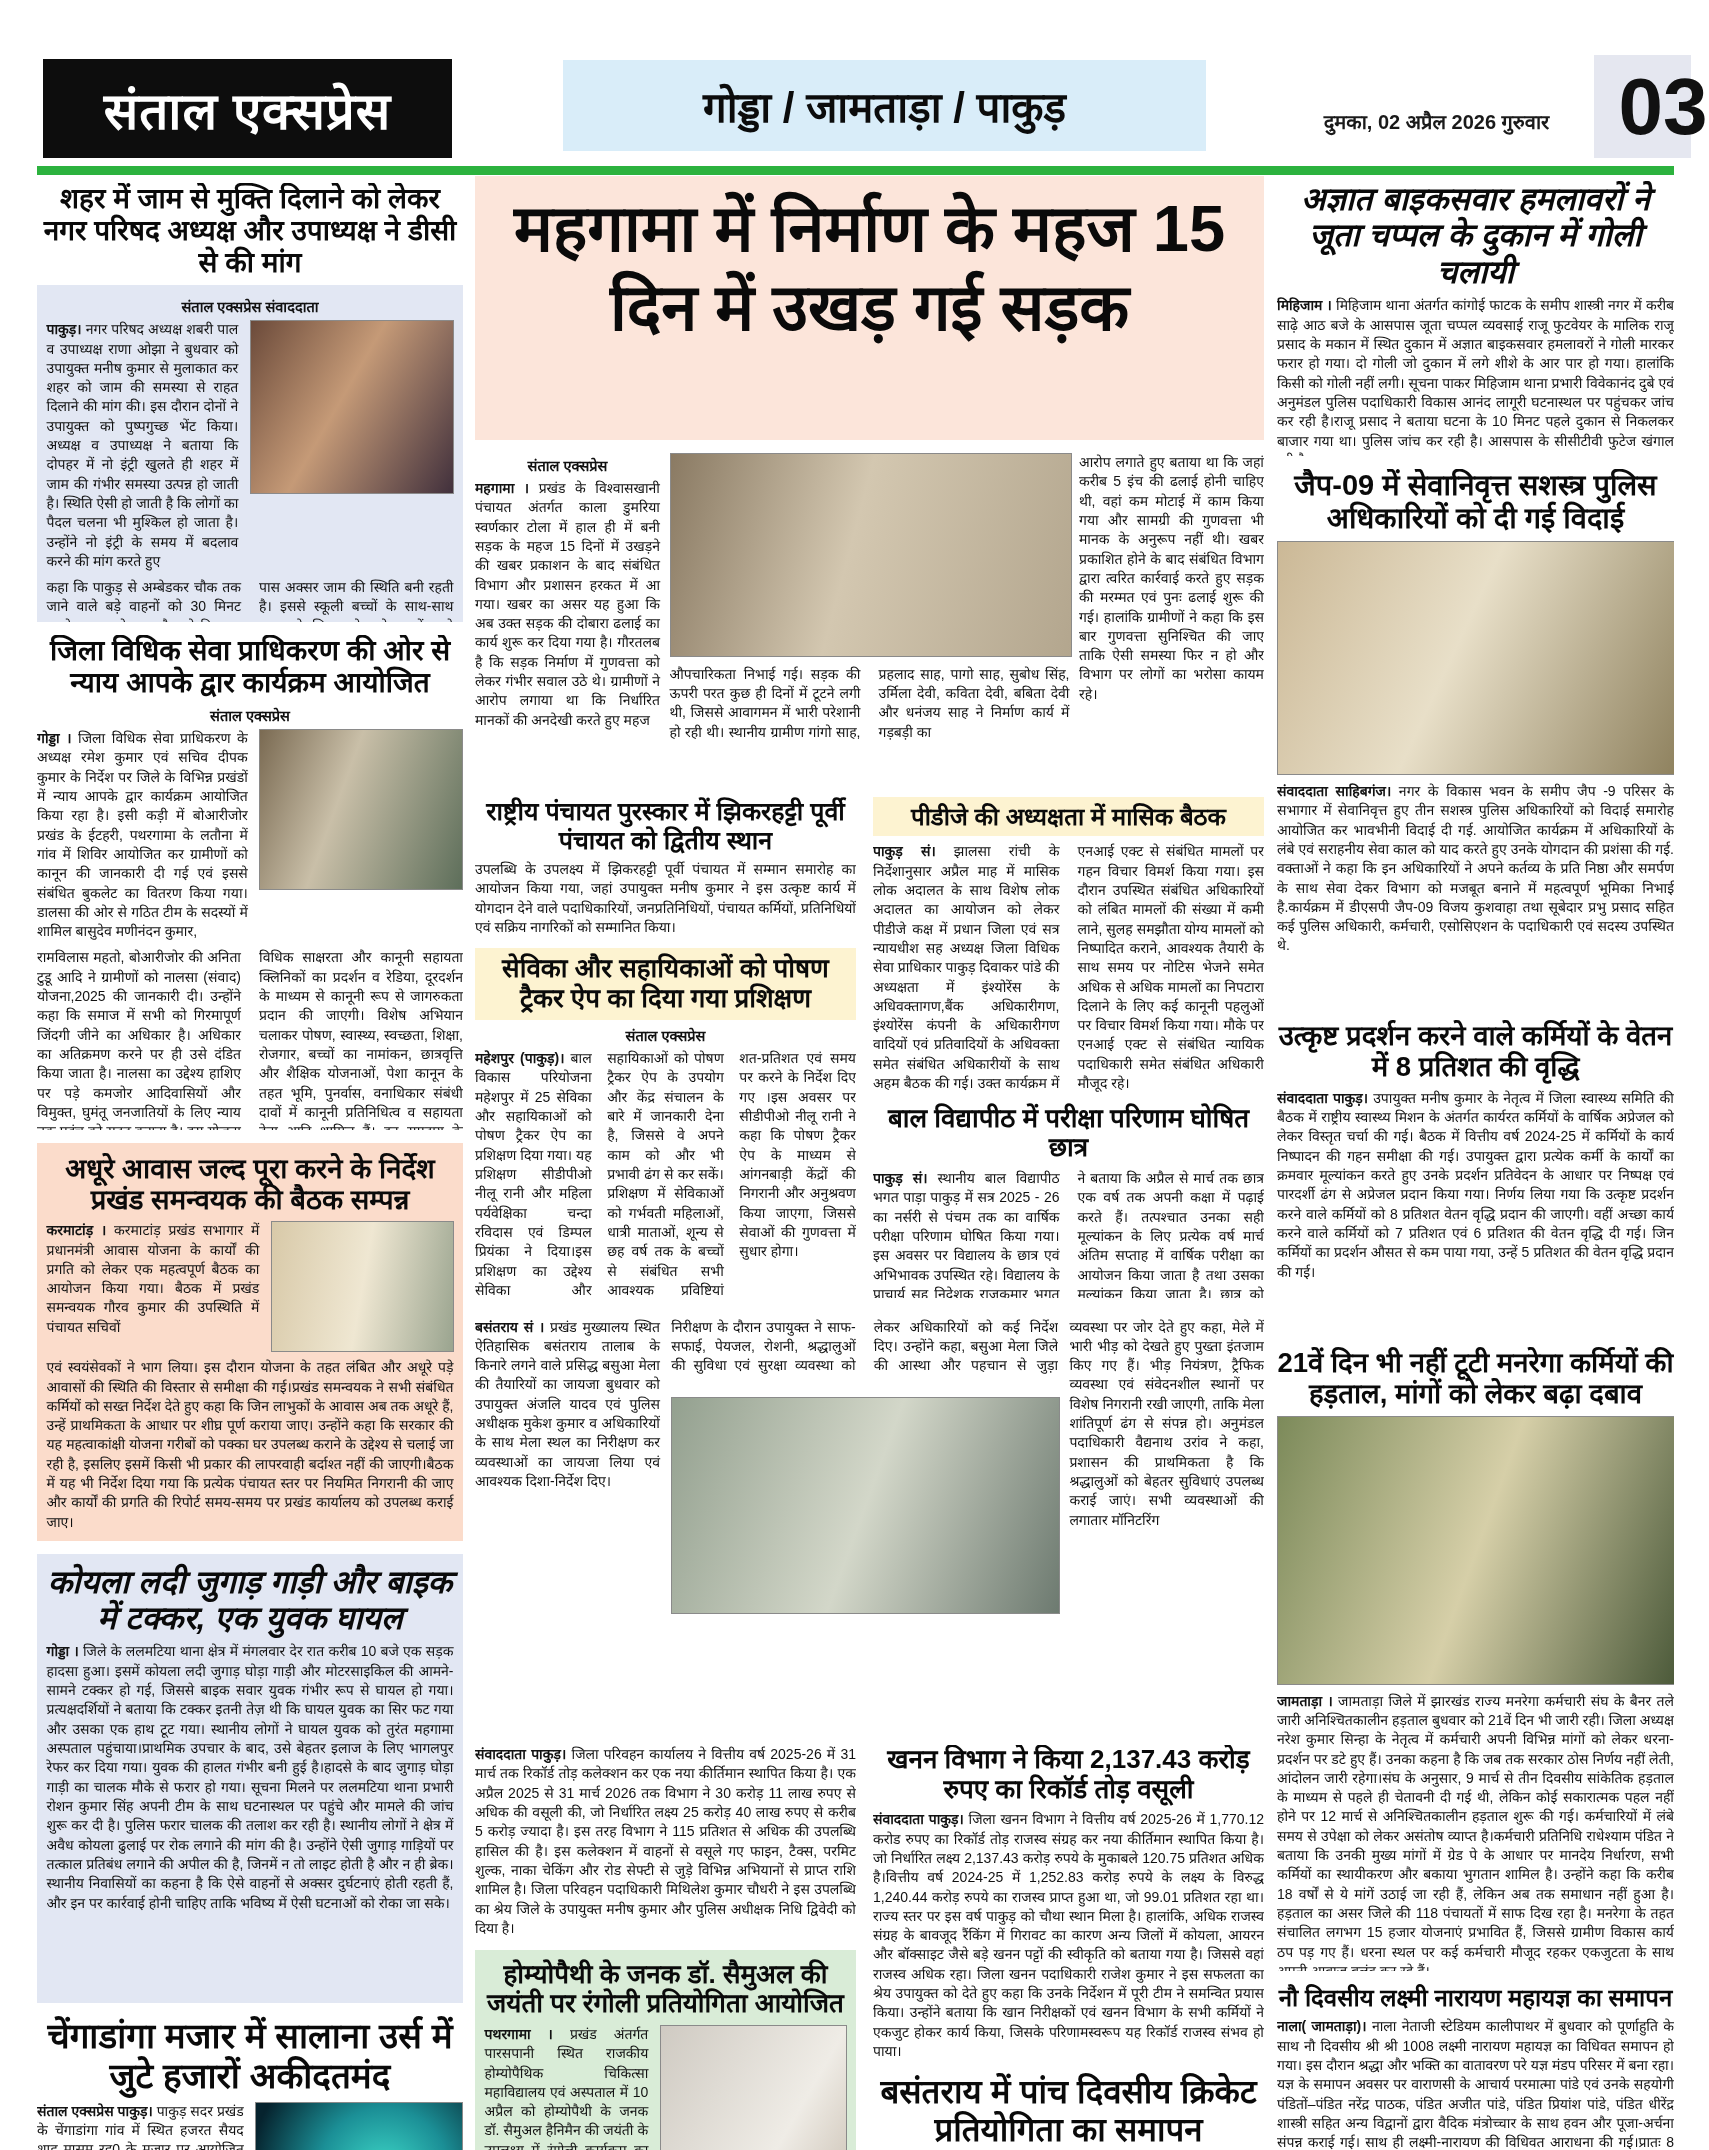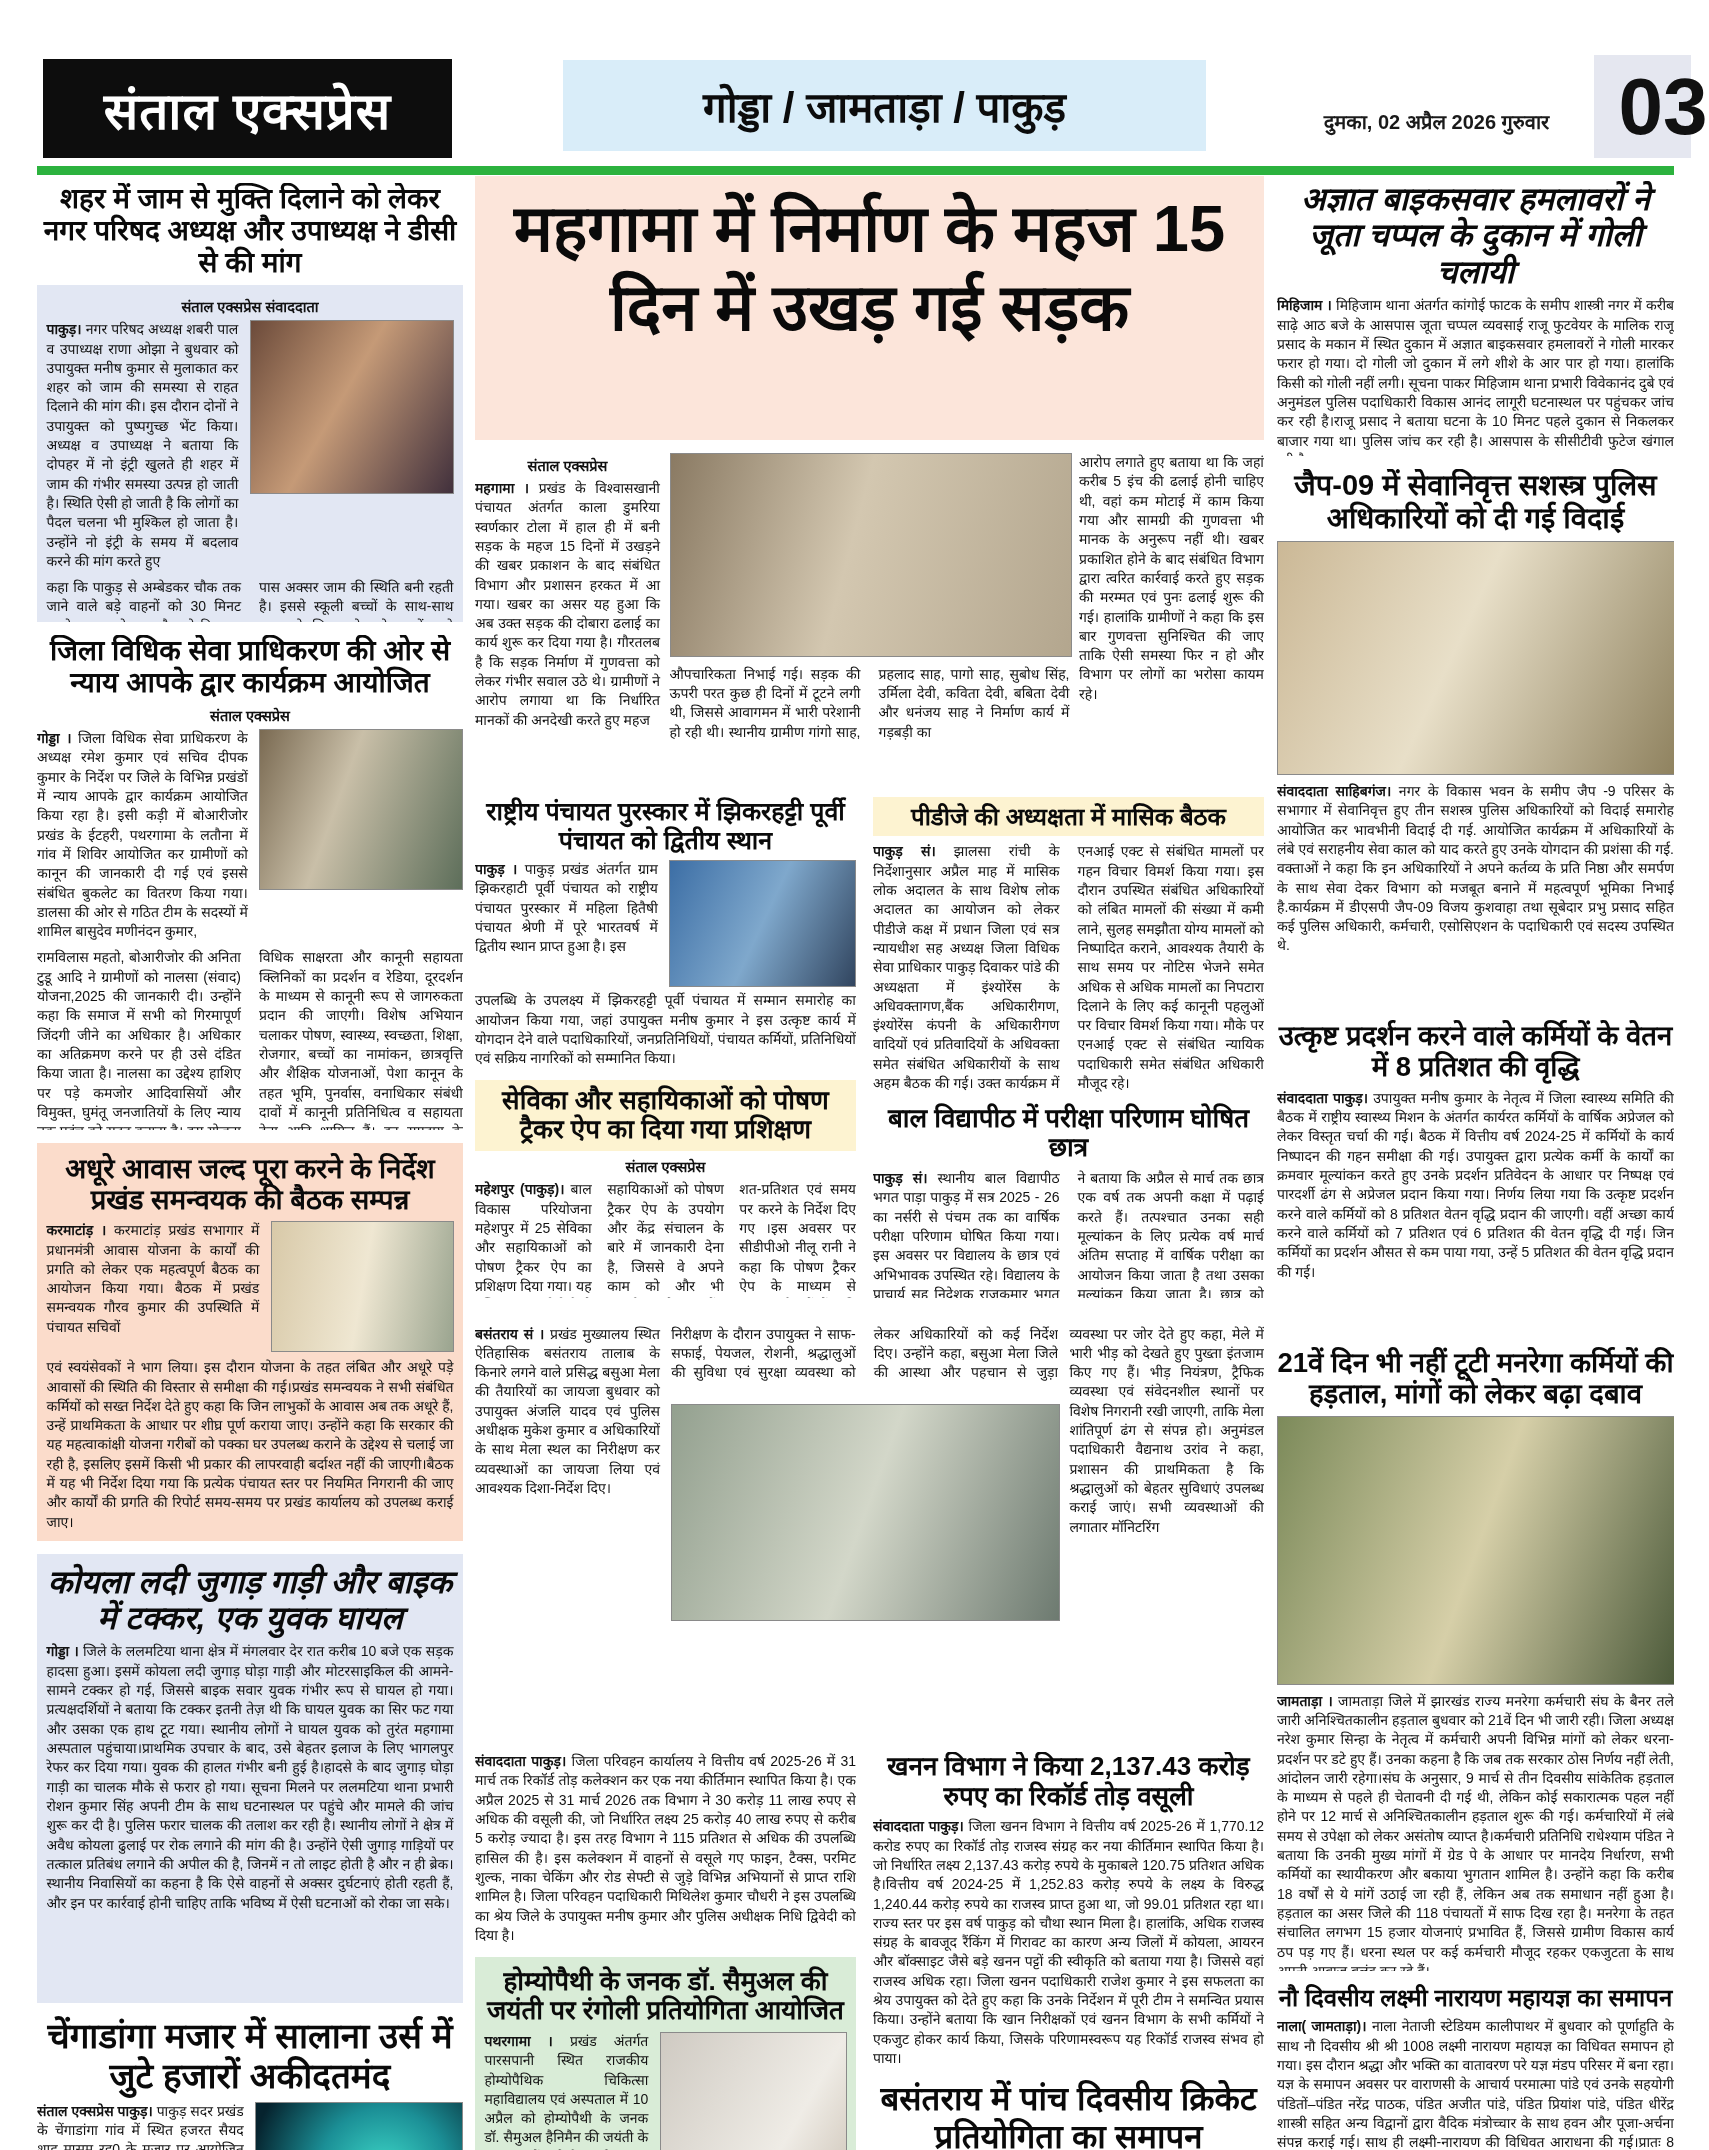--- a/index.html
+++ b/index.html
@@ -140,30 +140,26 @@
           <p class="body-text"><b class="dateline">महगामा ।</b> <span>प्रखंड के विश्वासखानी पंचायत अंतर्गत काला डुमरिया स्वर्णकार टोला में हाल ही में बनी सड़क के महज 15 दिनों में उखड़ने की खबर प्रकाशन के बाद संबंधित विभाग और प्रशासन हरकत में आ गया। खबर का असर यह हुआ कि अब उक्त सड़क की दोबारा ढलाई का कार्य शुरू कर दिया गया है। गौरतलब है कि सड़क निर्माण में गुणवत्ता को लेकर गंभीर सवाल उठे थे। ग्रामीणों ने आरोप लगाया था कि निर्धारित मानकों की अनदेखी करते हुए महज</span></p>
         </div>
         <div>
           <div class="photo g-road" style="width:100%;height:202px;"></div>
           <p class="body-text cols-2" style="margin-top:7.7px;">औपचारिकता निभाई गई। सड़क की ऊपरी परत कुछ ही दिनों में टूटने लगी थी, जिससे आवागमन में भारी परेशानी हो रही थी। स्थानीय ग्रामीण गांगो साह, प्रहलाद साह, पागो साह, सुबोध सिंह, उर्मिला देवी, कविता देवी, बबिता देवी और धनंजय साह ने निर्माण कार्य में गड़बड़ी का</p>
         </div>
         <p class="body-text">आरोप लगाते हुए बताया था कि जहां करीब 5 इंच की ढलाई होनी चाहिए थी, वहां कम मोटाई में काम किया गया और सामग्री की गुणवत्ता भी मानक के अनुरूप नहीं थी। खबर प्रकाशित होने के बाद संबंधित विभाग द्वारा त्वरित कार्रवाई करते हुए सड़क की मरम्मत एवं पुनः ढलाई शुरू की गई। हालांकि ग्रामीणों ने कहा कि इस बार गुणवत्ता सुनिश्चित की जाए ताकि ऐसी समस्या फिर न हो और विभाग पर लोगों का भरोसा कायम रहे।</p>
       </div>
     </div>
 
-    <div class="art" style="height:501px;margin-bottom:17px;">
+    <div class="art" style="height:501px;margin-bottom:10px;">
       <div style="display:grid;grid-template-columns:381px 1fr;column-gap:17px;height:100%;">
 
         <div style="overflow:hidden;">
           <div>
             <h2 class="hl hl-58">राष्ट्रीय पंचायत पुरस्कार में झिकरहट्टी पूर्वी पंचायत को द्वितीय स्थान</h2>
-            <div class="media-row">
-              <p class="body-text grow"><b class="dateline">पाकुड़ ।</b> <span>पाकुड़ प्रखंड अंतर्गत ग्राम झिकरहाटी पूर्वी पंचायत को राष्ट्रीय पंचायत पुरस्कार में महिला हितैषी पंचायत श्रेणी में पूरे भारतवर्ष में द्वितीय स्थान प्राप्त हुआ है। इस</span></p>
-              <div class="photo g-award" style="width:185px;height:125px;"></div>
-            </div>
             <p class="body-text" style="margin-top:4.3px;">उपलब्धि के उपलक्ष्य में झिकरहट्टी पूर्वी पंचायत में सम्मान समारोह का आयोजन किया गया, जहां उपायुक्त  मनीष कुमार ने इस उत्कृष्ट कार्य में योगदान देने वाले पदाधिकारियों, जनप्रतिनिधियों, पंचायत कर्मियों, प्रतिनिधियों एवं सक्रिय नागरिकों को सम्मानित किया।</p>
           </div>
           <div style="margin-top:11.2px;">
             <div class="band-yellow">
               <h2 class="hl hl-60" style="margin:0;">सेविका और सहायिकाओं को पोषण ट्रैकर ऐप का  दिया गया प्रशिक्षण</h2>
             </div>
             <div class="byline" style="margin-top:5.2px;">संताल एक्सप्रेस</div>
             <p class="body-text cols-3"><b class="dateline">महेशपुर (पाकुड़)।</b> <span>बाल विकास परियोजना महेशपुर में 25 सेविका और सहायिकाओं को पोषण ट्रैकर ऐप का प्रशिक्षण दिया गया। यह प्रशिक्षण सीडीपीओ नीलू रानी और महिला पर्यवेक्षिका चन्दा रविदास एवं डिम्पल प्रियंका ने दिया।इस प्रशिक्षण का उद्देश्य सेविका और सहायिकाओं को पोषण ट्रैकर ऐप के उपयोग और केंद्र संचालन के बारे में जानकारी देना है, जिससे वे अपने काम को और भी प्रभावी ढंग से कर सकें। प्रशिक्षण में सेविकाओं को गर्भवती महिलाओं, धात्री माताओं, शून्य से छह वर्ष तक के बच्चों से संबंधित सभी आवश्यक प्रविष्टियां शत-प्रतिशत एवं समय पर करने के निर्देश दिए गए ।इस अवसर पर सीडीपीओ नीलू रानी ने कहा कि पोषण ट्रैकर ऐप के माध्यम से आंगनबाड़ी केंद्रों की निगरानी और अनुश्रवण किया जाएगा, जिससे सेवाओं की गुणवत्ता में सुधार होगा।</span></p>
           </div>
         </div>

